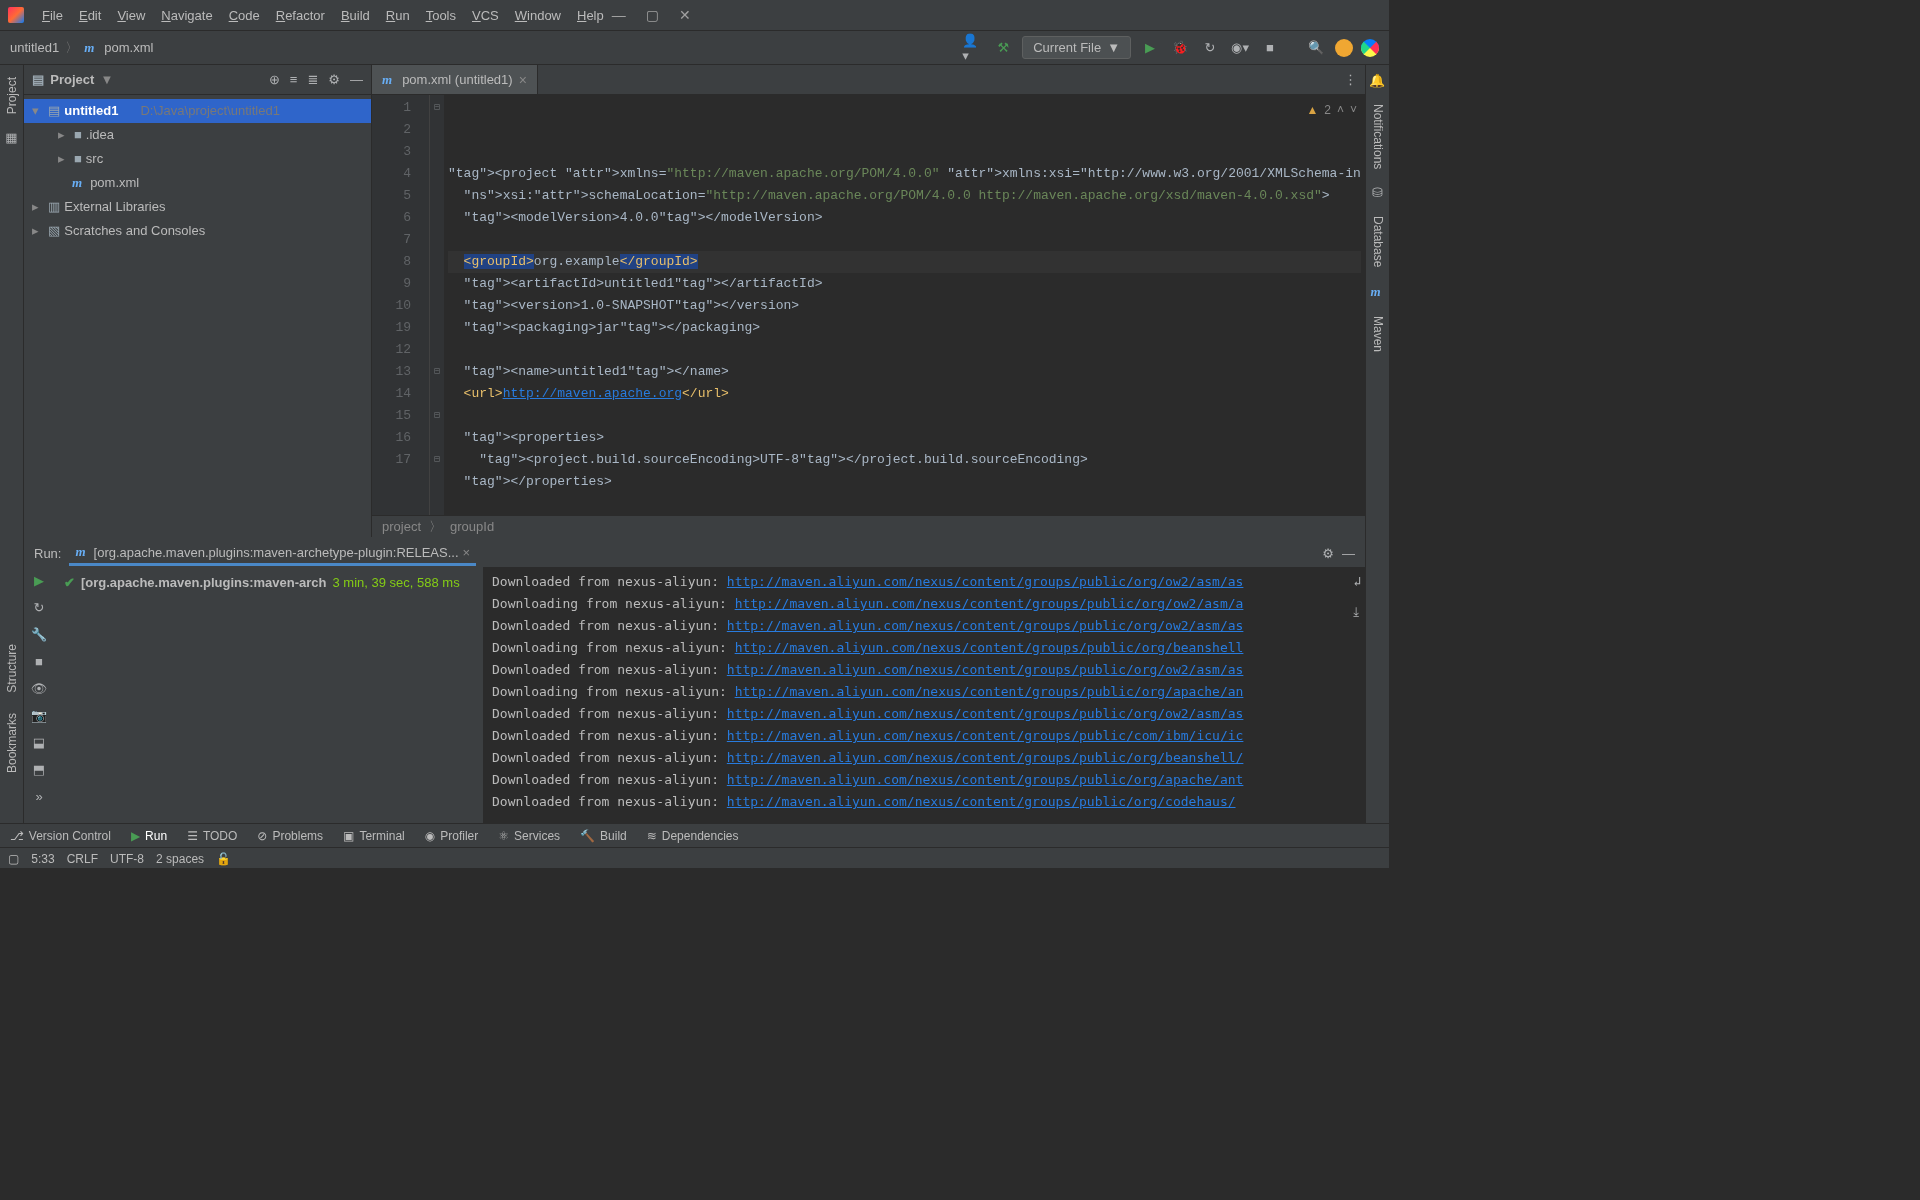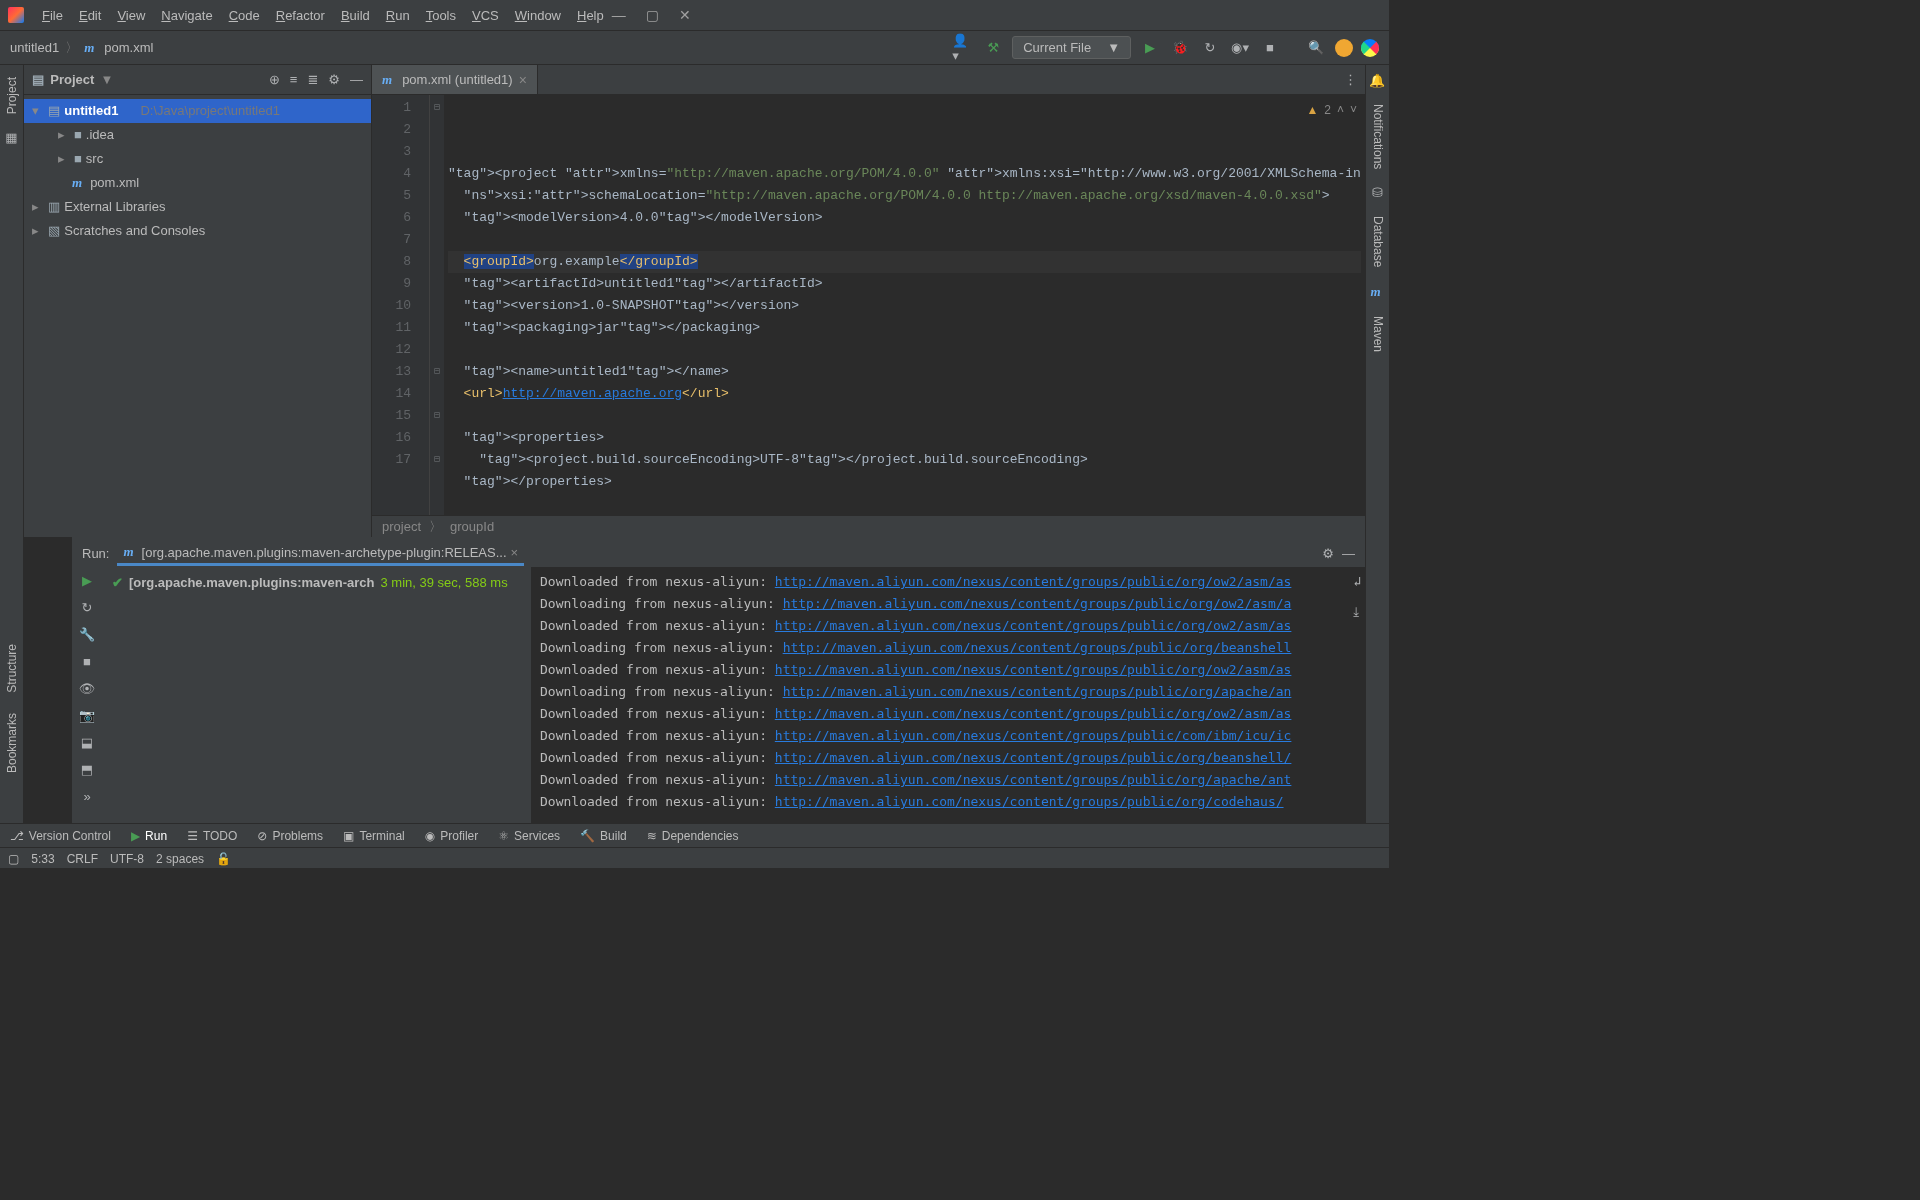--- a/index.html
+++ b/index.html
@@ -67,21 +67,21 @@
     .toolbar-btn {
       width: 22px; height: 22px;
       display: flex; align-items: center; justify-content: center;
       color: #afb1b3; cursor: pointer;
     }
     .run-config {
       background: #4c5052;
       border: 1px solid #5e6060;
       padding: 3px 10px;
       border-radius: 3px;
-      display: flex; align-items: center; gap: 16px;
+      display: flex; align-items: center; gap: 6px;
       cursor: pointer;
     }
     .circle-yellow { width: 18px; height: 18px; border-radius: 50%; background: #f0a732; }
     .circle-tri { width: 0; height: 0; border-left: 9px solid #21d789; border-top: 9px solid #087cfa; border-right: 9px solid #fe3155; border-bottom: 9px solid #fcf84a; border-radius: 50%; }
     
     .body-area {
       display: flex;
       height: calc(100% - 30px - 34px - 24px - 22px);
       position: relative;
     }
@@ -235,21 +235,21 @@
       padding: 0 10px;
       gap: 8px;
       color: #888;
       border-top: 1px solid #2b2b2b;
     }
     
     .run-panel {
       height: 286px;
       background: #2b2b2b;
       border-top: 2px solid #3c3f41;
-      display: flex; flex-direction: column; margin-left: 48px;
+      display: flex; flex-direction: column;
     }
     .run-header {
       height: 28px;
       background: #3c3f41;
       display: flex; align-items: center;
       padding: 0 10px;
       gap: 8px;
     }
     .run-header .title { color: #bbbbbb; }
     .run-header .tab {
@@ -463,21 +463,21 @@
               <div>1</div>
               <div>2</div>
               <div>3</div>
               <div>4</div>
               <div>5</div>
               <div>6</div>
               <div>7</div>
               <div>8</div>
               <div>9</div>
               <div>10</div>
-              <div>11</div>
+              <div>19</div>
               <div>12</div>
               <div>13</div>
               <div>14</div>
               <div>15</div>
               <div>16</div>
               <div>17</div>
             </div>
           <div class="fold-col" id="fold-col">
               <div style="height: 22px;">⊟</div>
               <div style="height: 22px;">&nbsp;</div>

